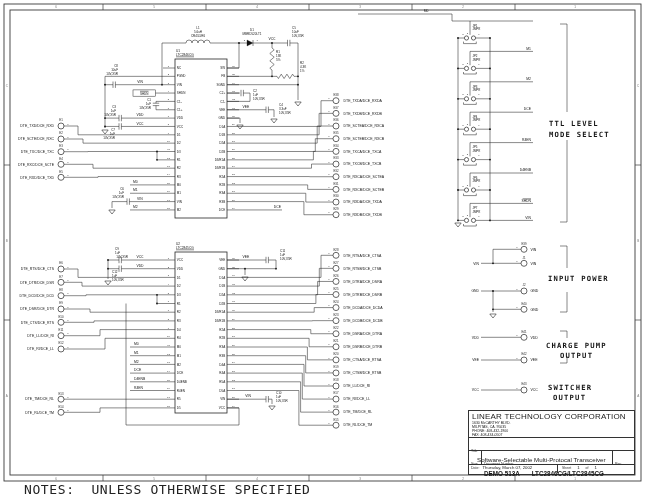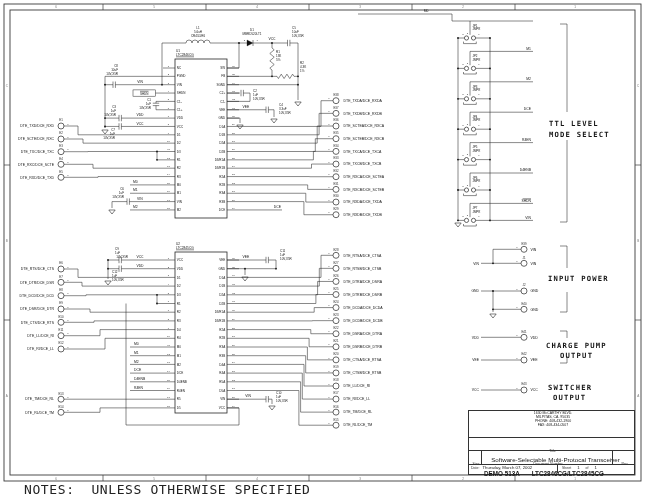--- a/index.html
+++ b/index.html
@@ -1,17 +1,17 @@
 <!DOCTYPE html>
 <html><head>
 <meta charset="utf-8">
 <style>
   html,body{margin:0;padding:0;background:#fff;}
   #stage{position:relative;width:644px;height:500px;background:#fff;overflow:hidden;
-         font-family:"Liberation Sans",sans-serif;text-align:center;}
+         font-family:"Liberation Sans",sans-serif;}
   svg{position:absolute;left:0;top:0;}
   .w{stroke:#262626;stroke-width:0.55;fill:none;}
   .brd{stroke:#3a3a3a;stroke-width:0.9;fill:none;}
   .tick{stroke:#3a3a3a;stroke-width:0.7;}
   .bx{fill:none;stroke:#262626;stroke-width:0.8;}
   .bx2{fill:none;stroke:#262626;stroke-width:0.5;}
   .cn{fill:#fff;stroke:#262626;stroke-width:0.7;}
   .dt{fill:#111;stroke:none;}
   .gn{fill:none;stroke:#262626;stroke-width:0.6;}
   .di{fill:#111;stroke:#111;stroke-width:0.3;}
@@ -905,20 +905,21 @@
       <line x1="567" y1="356" x2="567" y2="363" class="w"></line>
       <line x1="560" y1="363" x2="567" y2="363" class="w"></line>
       <text x="546" y="348" font-size="7.2" text-anchor="start" class="t mono" letter-spacing="1.2">CHARGE PUMP</text>
       <text x="560" y="358" font-size="7.2" text-anchor="start" class="t mono" letter-spacing="1.2">OUTPUT</text>
       <text x="548" y="390" font-size="7.2" text-anchor="start" class="t mono" letter-spacing="1.2">SWITCHER</text>
       <text x="553" y="400" font-size="7.2" text-anchor="start" class="t mono" letter-spacing="1.2">OUTPUT</text>
     </svg>
 
   <div class="titleblock">
     <div class="tb-top">
+      <div class="tb-company">LINEAR TECHNOLOGY CORPORATION</div>
       <div class="tb-addr">
         <div>1630 McCARTHY BLVD.</div>
         <div>MILPITAS, CA. 95035</div>
         <div>PHONE: 408-432-1900</div>
         <div>FAX:   408-434-0507</div>
       </div>
     </div>
     <div class="tb-row tb-title">
       <span class="mini">Title</span>
       <div class="tb-title-text">Software-Selectable Multi-Protocal Transceiver</div>

